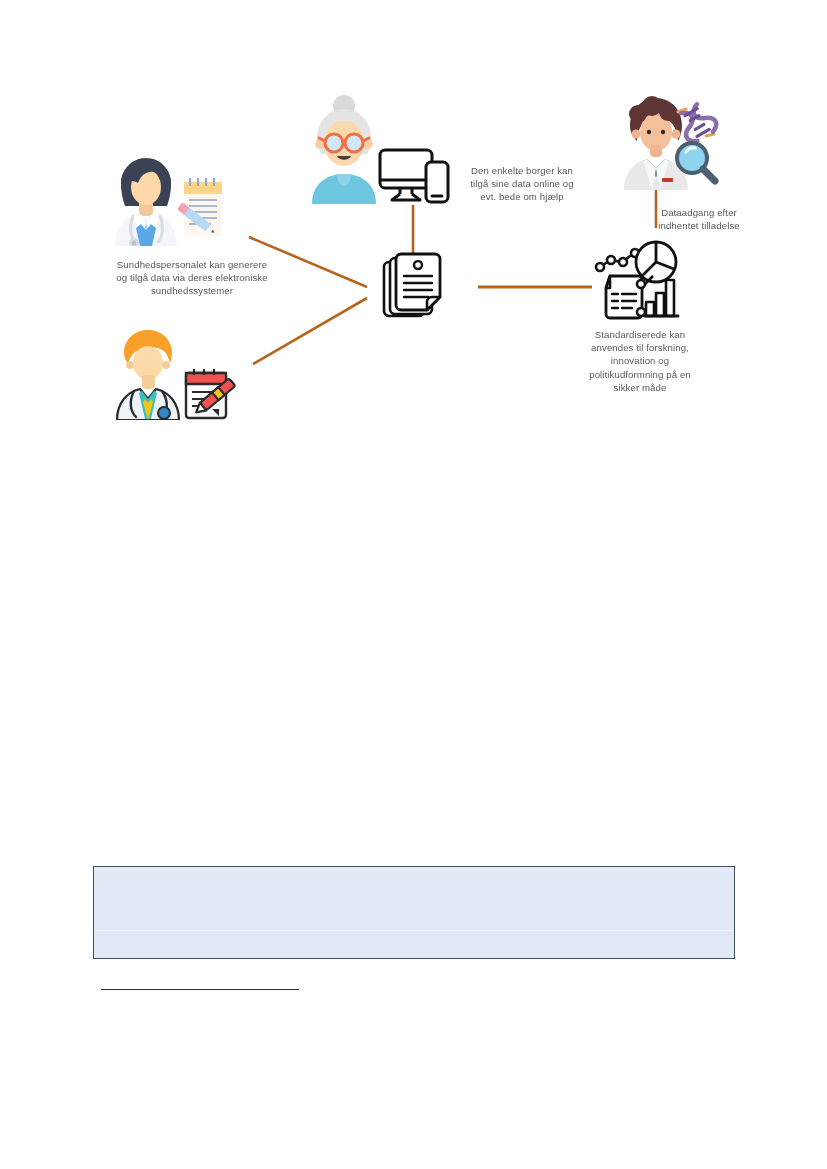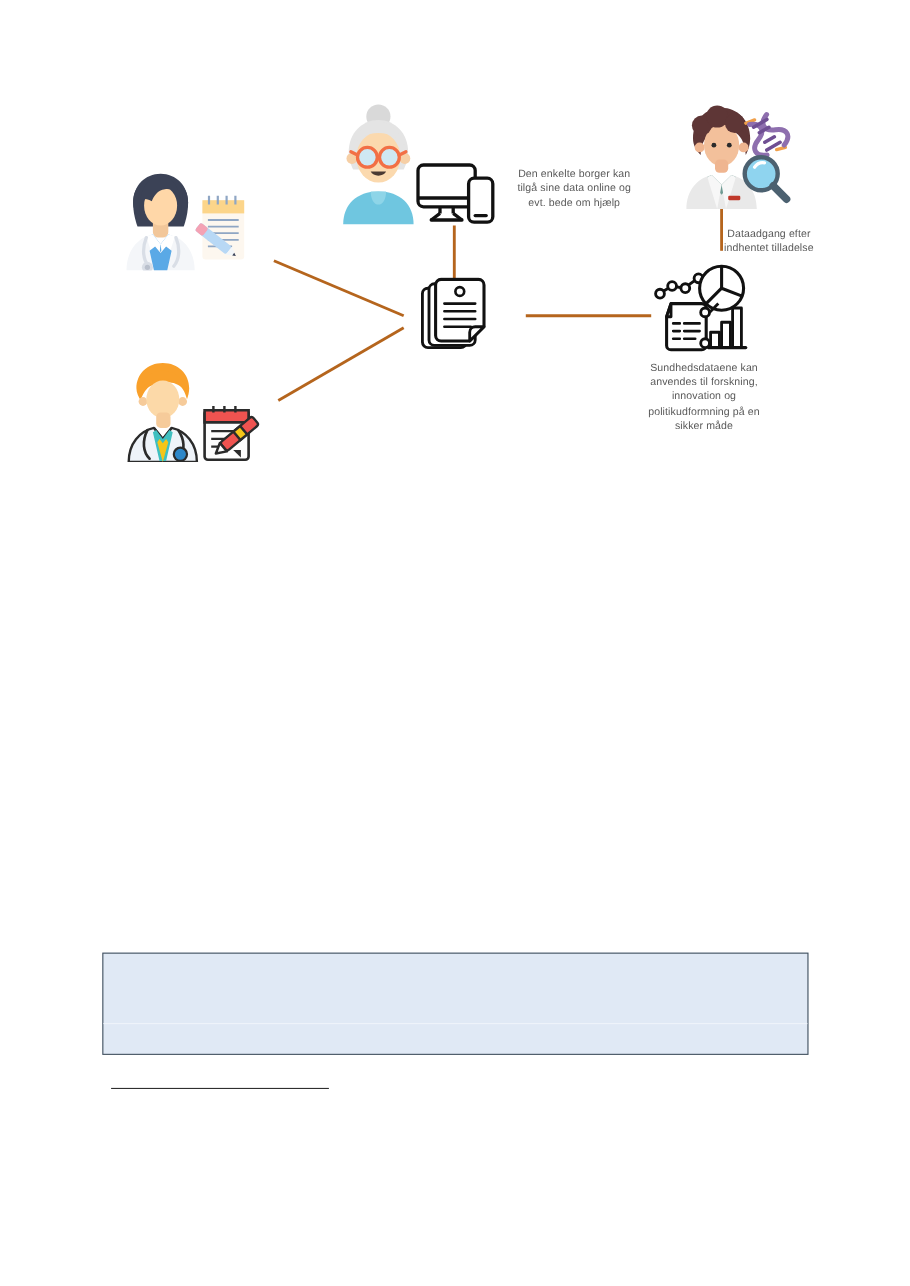--- a/index.html
+++ b/index.html
@@ -137,20 +137,23 @@
         </g>
 
         <g transform="rotate(38 90 72)">
           <rect x="72" y="66" width="36" height="9" rx="2" fill="#b8d8f5"></rect>
           <rect x="72" y="66" width="9" height="9" rx="2" fill="#f4a2b4"></rect>
           <path d="M108 66l8 4.5-8 4.5z" fill="#f3f6f9"></path>
           <path d="M113 69l3 1.5-3 1.5z" fill="#3b4256"></path>
         </g>
       </svg>
     </div>
+    <div class="caption" style="left:98px; top:258px; width:188px;">Sundhedspersonalet kan generere
+og tilgå data via deres elektroniske
+sundhedssystemer</div>
 
     <div class="node" style="left:104px; top:325px;">
       <svg width="142" height="95" viewBox="0 0 142 95" xmlns="http://www.w3.org/2000/svg">
 
         <path d="M20 28c0-13 10-23 24-23s24 10 24 23c0 4-1 7-2 10-2-7-4-12-10-14-8-3-20-1-26 4-3 3-5 7-6 11-2-3-4-7-4-11z" fill="#f9a02a"></path>
 
         <circle cx="26" cy="40" r="4" fill="#f6cb9a"></circle>
         <circle cx="62" cy="40" r="4" fill="#f6cb9a"></circle>
 
         <ellipse cx="44" cy="38" rx="15" ry="17" fill="#fcd9a8"></ellipse>
@@ -217,21 +220,21 @@
       <svg width="72" height="56" viewBox="0 0 72 56" xmlns="http://www.w3.org/2000/svg">
         <rect x="2" y="2" width="52" height="38" rx="5" fill="#ffffff" stroke="#111111" stroke-width="3"></rect>
         <path d="M2 32h52" stroke="#111111" stroke-width="3"></path>
         <path d="M22 40v6M34 40v6" stroke="#111111" stroke-width="3"></path>
         <path d="M14 52h28" stroke="#111111" stroke-width="3" stroke-linecap="round"></path>
         <path d="M22 46l-8 6M34 46l8 6" stroke="#111111" stroke-width="3"></path>
         <rect x="48" y="14" width="22" height="40" rx="5" fill="#ffffff" stroke="#111111" stroke-width="3"></rect>
         <path d="M54 48h10" stroke="#111111" stroke-width="3" stroke-linecap="round"></path>
       </svg>
     </div>
-    <div class="caption" style="left:452px; top:152px; width:140px;">Den enkelte borger kan
+    <div class="caption" style="left:452px; top:164px; width:140px;">Den enkelte borger kan
 tilgå sine data online og
 evt. bede om hjælp</div>
 
     <div class="node" style="left:382px; top:252px;">
       <svg width="64" height="68" viewBox="0 0 64 68" xmlns="http://www.w3.org/2000/svg">
         <rect x="2" y="10" width="40" height="54" rx="5" fill="#ffffff" stroke="#111111" stroke-width="2.6"></rect>
         <rect x="8" y="6" width="42" height="56" rx="5" fill="#ffffff" stroke="#111111" stroke-width="2.6"></rect>
         <path d="M19 2h34a5 5 0 0 1 5 5v38l-13 13H19a5 5 0 0 1-5-5V7a5 5 0 0 1 5-5z" fill="#ffffff" stroke="#111111" stroke-width="2.8" stroke-linejoin="round"></path>
         <path d="M58 45l-13 13V50a5 5 0 0 1 5-5z" fill="#ffffff" stroke="#111111" stroke-width="2.6" stroke-linejoin="round"></path>
         <circle cx="36" cy="13" r="4" fill="#ffffff" stroke="#111111" stroke-width="2.4"></circle>
@@ -311,21 +314,21 @@
         <path d="M51 44l8-8" stroke="#111111" stroke-width="2.6"></path>
 
         <g fill="#ffffff" stroke="#111111" stroke-width="2.6" stroke-linejoin="round">
           <rect x="52" y="62" width="8" height="14"></rect>
           <rect x="62" y="53" width="8" height="23"></rect>
           <rect x="72" y="40" width="8" height="36"></rect>
         </g>
         <path d="M50 76h34" stroke="#111111" stroke-width="2.8" stroke-linecap="round"></path>
       </svg>
     </div>
-    <div class="caption" style="left:565px; top:328px; width:150px;">Sundhedsdataene kan
+    <div class="caption" style="left:565px; top:328px; width:150px;">Standardiserede kan
 anvendes til forskning,
 innovation og
 politikudformning på en
 sikker måde</div>
 
   </div>
 
   <div id="blue-box">
     <div class="inner-rule"></div>
     <div class="sr"></div>

